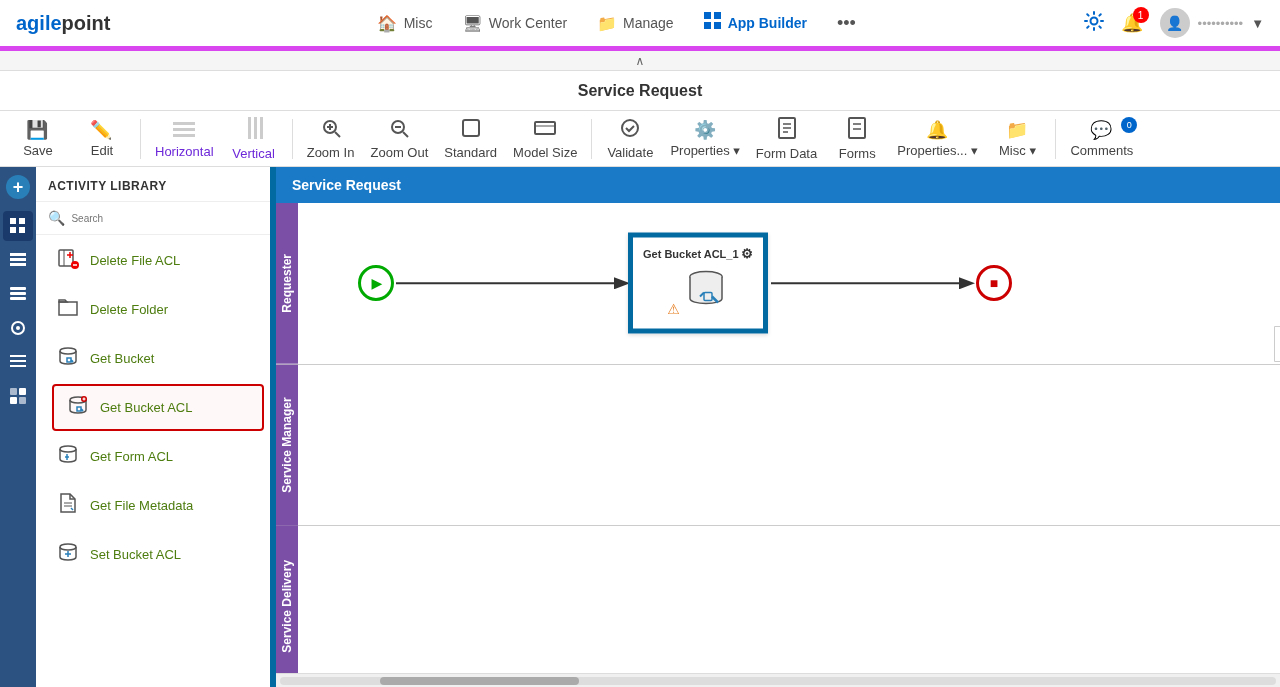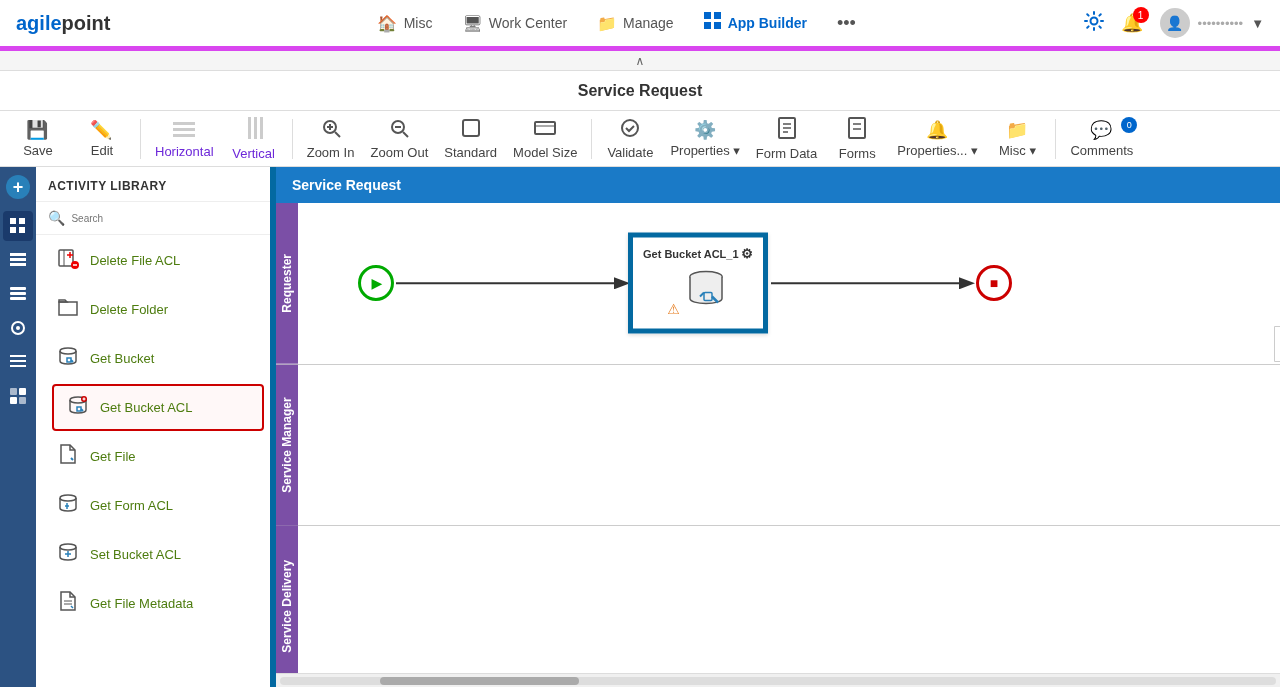--- a/index.html
+++ b/index.html
@@ -438,65 +438,55 @@
               <path d="M14 15l2 2" stroke="#2980b9" stroke-width="2"></path>
               <path d="M10 13h4v4h-4z" stroke="#2980b9" stroke-width="1.5" fill="none"></path>
               <circle cx="17" cy="5" r="3" fill="#cc0000"></circle>
               <line x1="15.5" y1="5" x2="18.5" y2="5" stroke="#fff" stroke-width="1.2"></line>
               <line x1="17" y1="3.5" x2="17" y2="6.5" stroke="#fff" stroke-width="1.2"></line>
             </svg>
         </span>
         <span class="activity-item-label">Get Bucket ACL</span>
       </div>
 
-      <div class="activity-item">
-        <span class="activity-item-icon">
-          <svg width="22" height="22" viewBox="0 0 22 22">
-              <path d="M4 2h9l5 5v13H4z" stroke="#555" stroke-width="1.5" fill="none"></path>
-              <path d="M13 2v5h5" stroke="#555" stroke-width="1.5" fill="none"></path>
-              <path d="M14 15l2 2" stroke="#2980b9" stroke-width="2"></path>
-            </svg>
-        </span>
-        <span class="activity-item-label">Get File</span>
-      </div>
 
       <div class="activity-item">
         <span class="activity-item-icon">
           <svg width="22" height="22" viewBox="0 0 22 22">
               <ellipse cx="11" cy="6" rx="8" ry="3" stroke="#555" stroke-width="1.5" fill="none"></ellipse>
               <path d="M3 6v10c0 1.7 3.6 3 8 3s8-1.3 8-3V6" stroke="#555" stroke-width="1.5" fill="none"></path>
               <path d="M8 14h4" stroke="#2980b9" stroke-width="1.5"></path>
               <path d="M10 11v6" stroke="#2980b9" stroke-width="1.5"></path>
             </svg>
         </span>
         <span class="activity-item-label">Get Form ACL</span>
-      </div>
-
-      <div class="activity-item">
-        <span class="activity-item-icon">
-          <svg width="22" height="22" viewBox="0 0 22 22">
-              <ellipse cx="11" cy="6" rx="8" ry="3" stroke="#555" stroke-width="1.5" fill="none"></ellipse>
-              <path d="M3 6v10c0 1.7 3.6 3 8 3s8-1.3 8-3V6" stroke="#555" stroke-width="1.5" fill="none"></path>
-              <path d="M8 13h6M11 10v6" stroke="#2980b9" stroke-width="1.5"></path>
-            </svg>
-        </span>
-        <span class="activity-item-label">Set Bucket ACL</span>
       </div>
 
       <div class="activity-item">
         <span class="activity-item-icon">
           <svg width="22" height="22" viewBox="0 0 22 22">
               <path d="M4 2h9l5 5v13H4z" stroke="#555" stroke-width="1.5" fill="none"></path>
               <path d="M13 2v5h5" stroke="#555" stroke-width="1.5" fill="none"></path>
               <line x1="7" y1="11" x2="15" y2="11" stroke="#555" stroke-width="1"></line>
               <line x1="7" y1="14" x2="15" y2="14" stroke="#555" stroke-width="1"></line>
               <path d="M14 16l2 2" stroke="#2980b9" stroke-width="1.5"></path>
             </svg>
         </span>
         <span class="activity-item-label">Get File Metadata</span>
+      </div>
+
+      <div class="activity-item">
+        <span class="activity-item-icon">
+          <svg width="22" height="22" viewBox="0 0 22 22">
+              <ellipse cx="11" cy="6" rx="8" ry="3" stroke="#555" stroke-width="1.5" fill="none"></ellipse>
+              <path d="M3 6v10c0 1.7 3.6 3 8 3s8-1.3 8-3V6" stroke="#555" stroke-width="1.5" fill="none"></path>
+              <path d="M8 13h6M11 10v6" stroke="#2980b9" stroke-width="1.5"></path>
+            </svg>
+        </span>
+        <span class="activity-item-label">Set Bucket ACL</span>
       </div>
     </div>
 
     <div class="collapse-panel-btn">
       
     </div>
   </div>
 
   <div class="canvas-wrapper">
     <div class="canvas-header">

